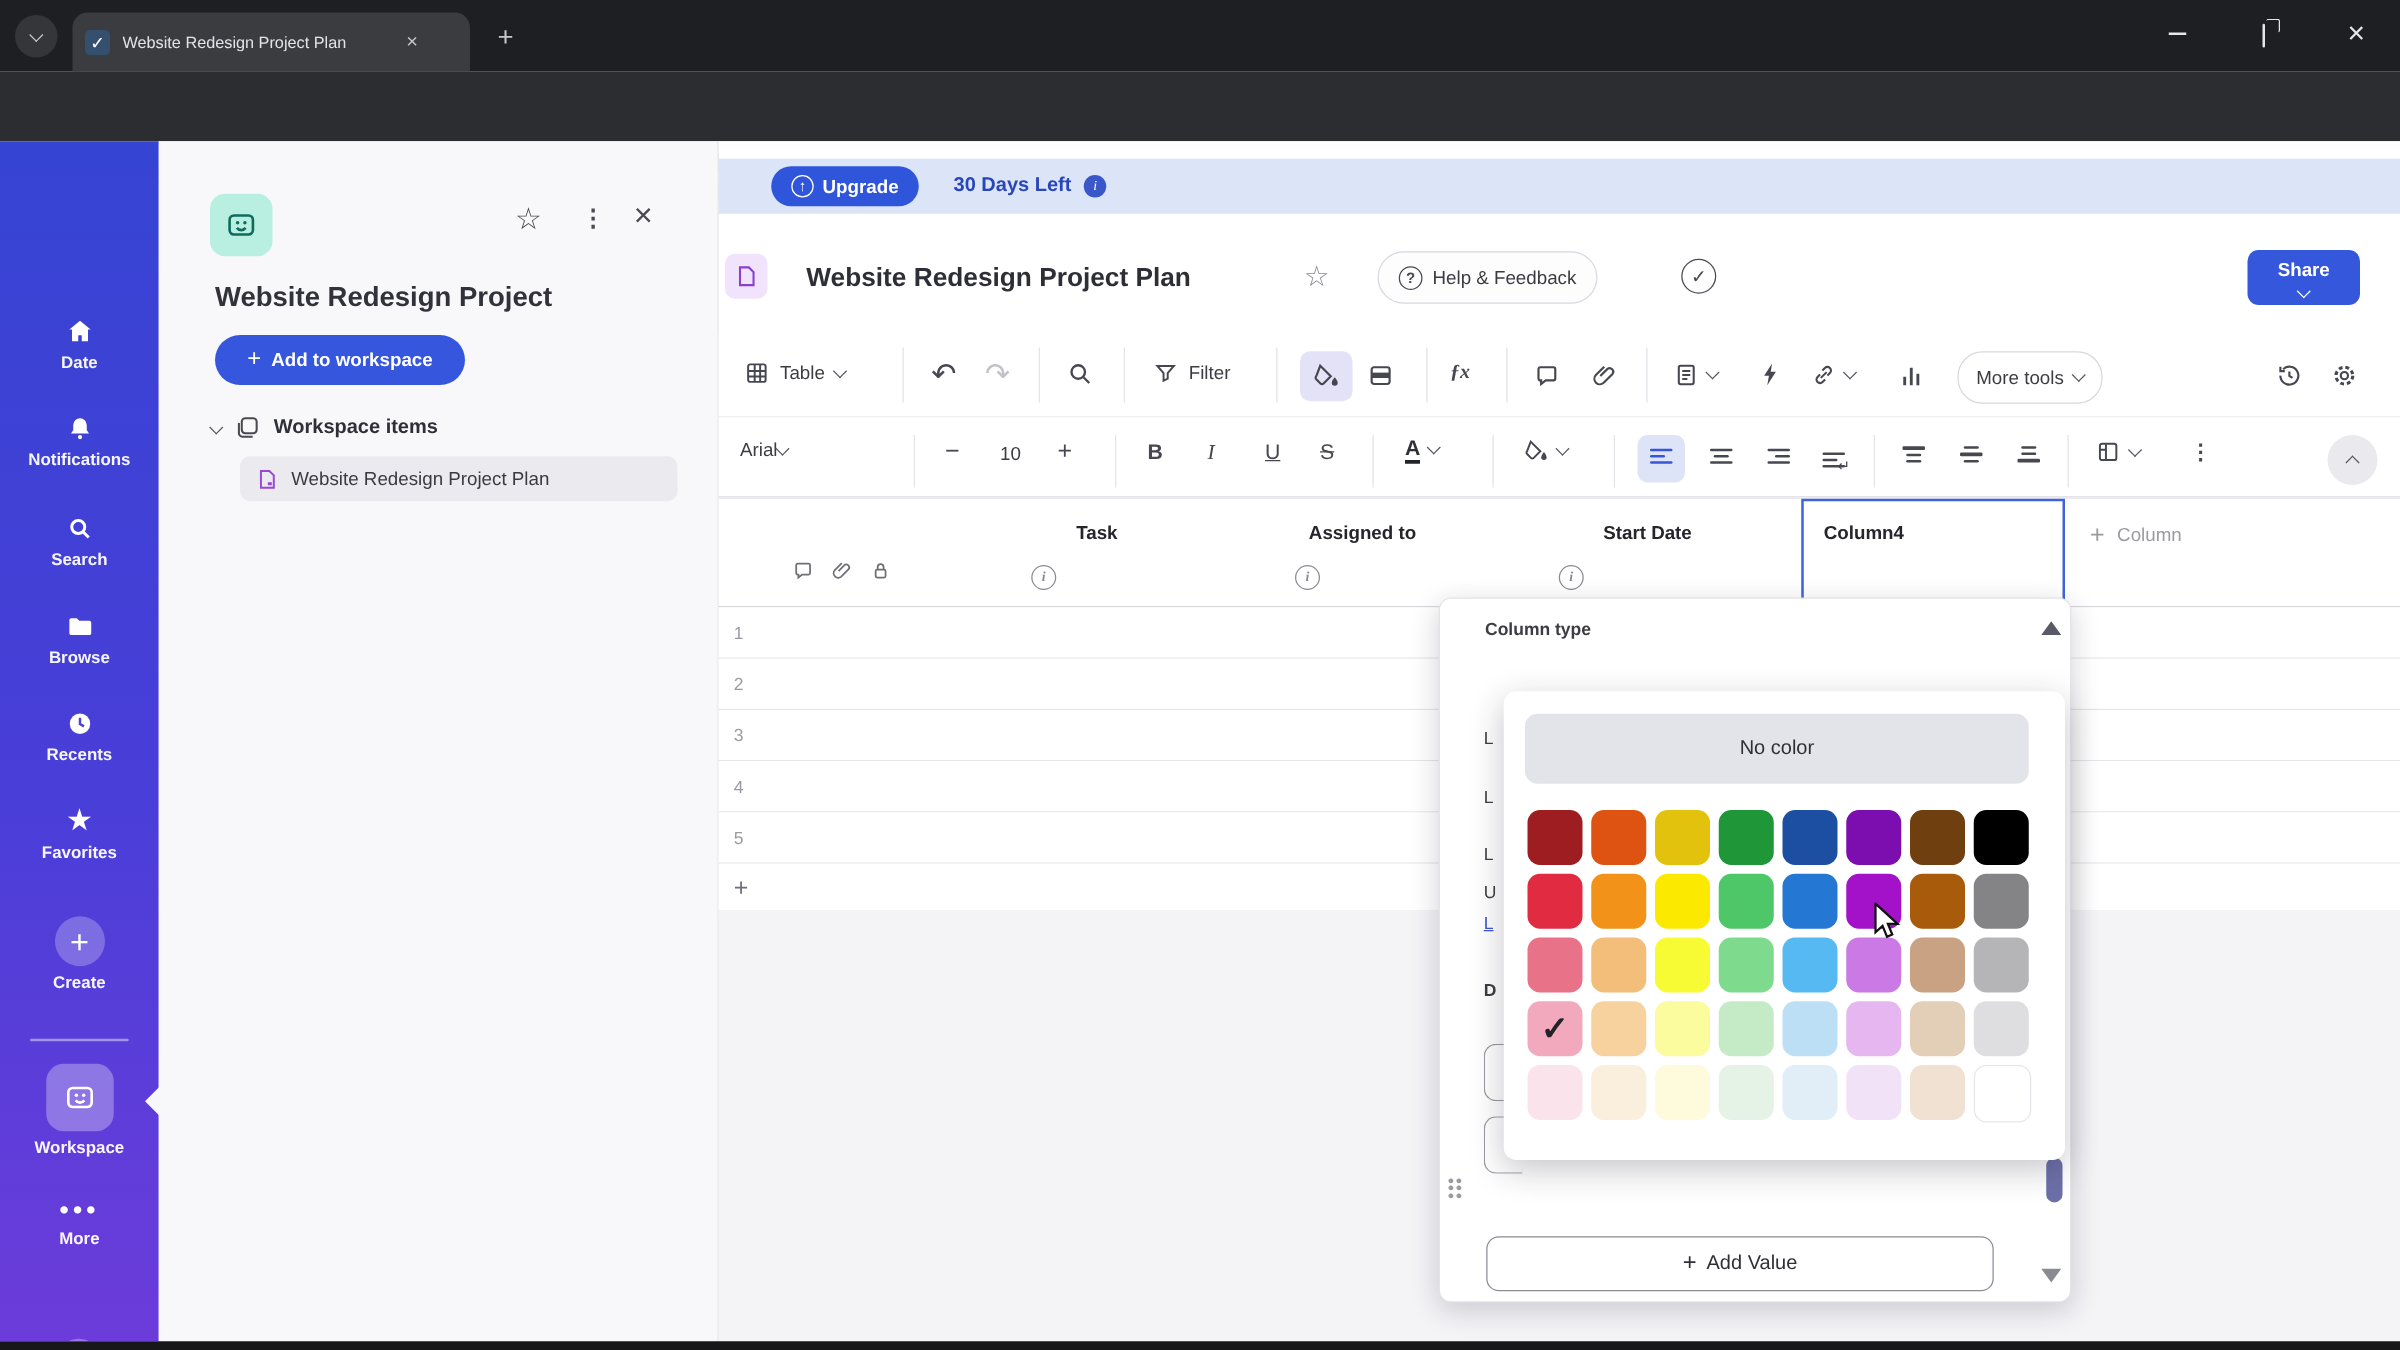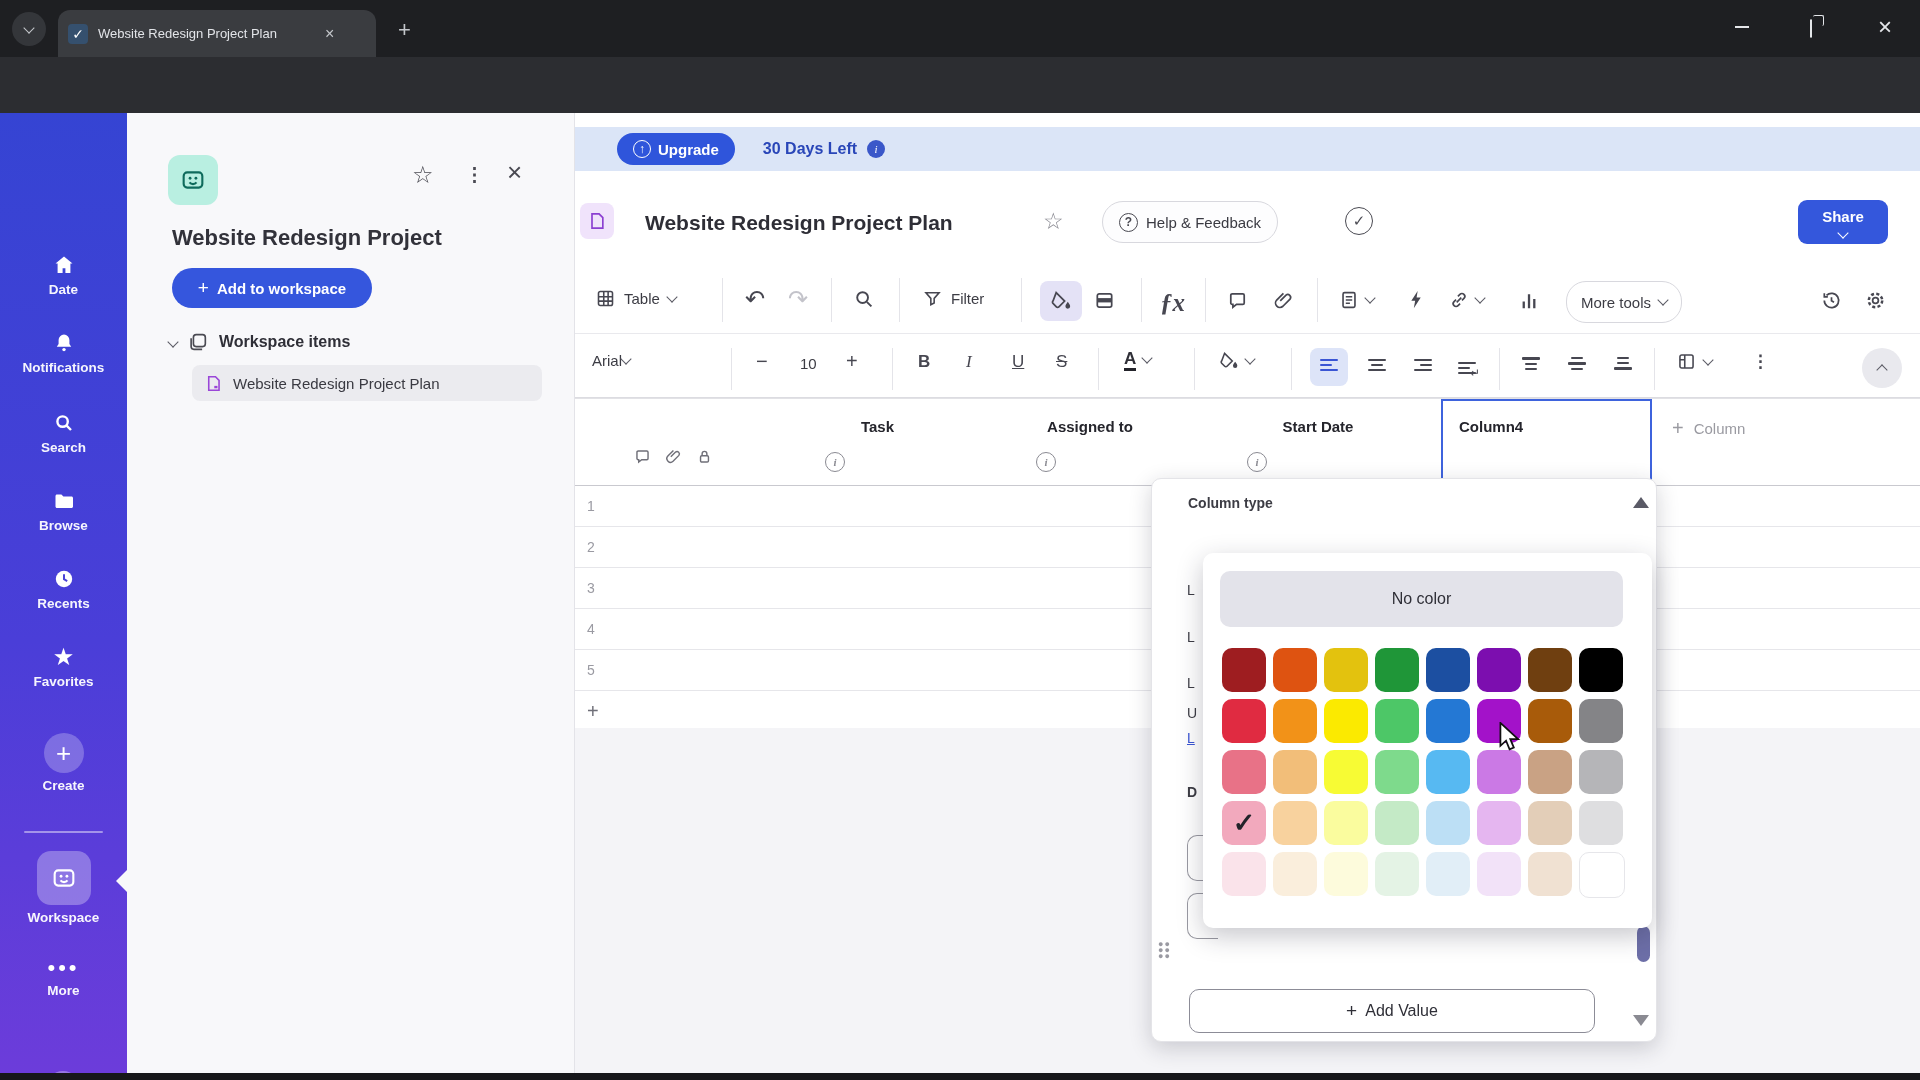--- a/index.html
+++ b/index.html
@@ -285,21 +285,21 @@
         <path d="M19.6 14.8s1.6 2.1 1.6 3.2a1.6 1.6 0 1 1-3.2 0c0-1.1 1.6-3.2 1.6-3.2z" fill="#474751"></path>
       </svg>
   </div>
   <div class="abs" style="left:1093px;top:289px;">
     <svg width="23" height="23" viewBox="0 0 24 24" fill="none" stroke="#474751" stroke-width="1.8">
         <rect x="4.5" y="5" width="15" height="14" rx="2"></rect>
         <rect x="4.5" y="9.5" width="15" height="4.5" fill="#474751" stroke="none"></rect>
       </svg>
   </div>
   <div class="abs divv" style="left:1141px;"></div>
-  <div class="abs" style="left:1160px;top:289px;font-size:25px;font-style:italic;font-weight:700;color:#474751;font-family:'Liberation Serif',serif;">ƒx</div>
+  <div class="abs" style="left:1160px;top:289px;font-size:16px;font-style:italic;font-weight:700;color:#474751;font-family:'Liberation Serif',serif;">ƒx</div>
   <div class="abs divv" style="left:1205px;"></div>
   <div class="abs" style="left:1226px;top:289px;">
     <svg width="23" height="23" viewBox="0 0 24 24" fill="none" stroke="#474751" stroke-width="1.8">
         <path d="M5 6.5A1.5 1.5 0 0 1 6.5 5h11A1.5 1.5 0 0 1 19 6.5v8a1.5 1.5 0 0 1-1.5 1.5H11l-3.8 3v-3H6.5A1.5 1.5 0 0 1 5 14.5z"></path>
       </svg>
   </div>
   <div class="abs" style="left:1272px;top:289px;">
     <svg width="23" height="23" viewBox="0 0 24 24" fill="none" stroke="#474751" stroke-width="1.8">
         <path d="M8.6 12.4l6-6a3 3 0 0 1 4.2 4.2l-7.4 7.4a4.6 4.6 0 0 1-6.5-6.5l7-7"></path>
       </svg>

